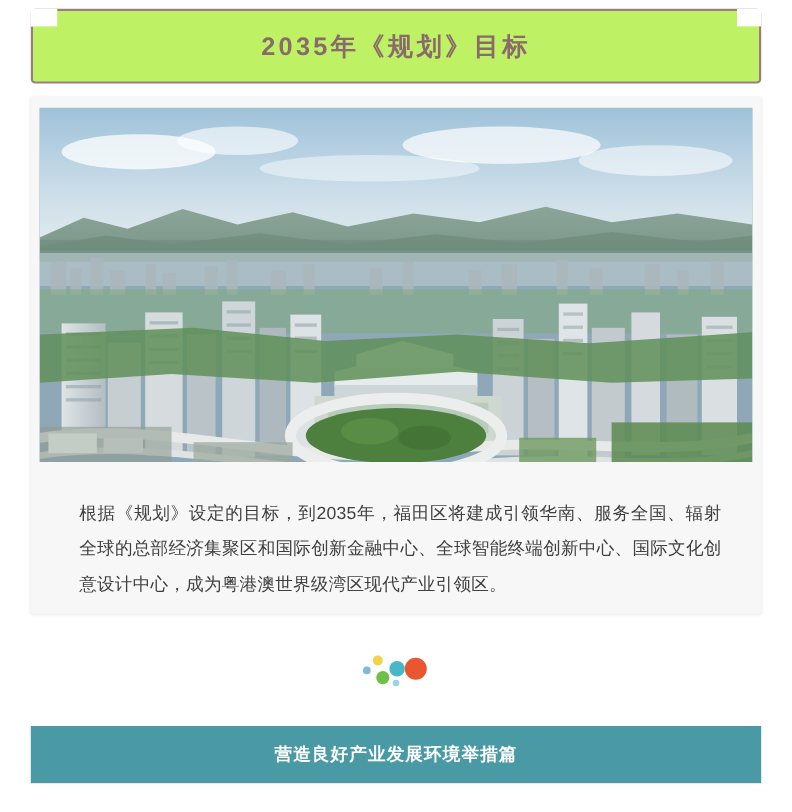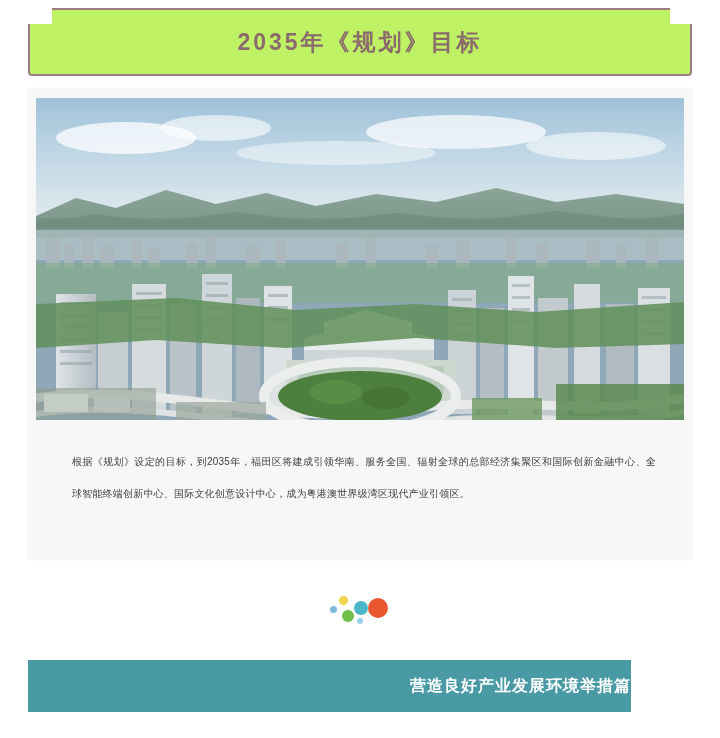--- a/index.html
+++ b/index.html
@@ -73,21 +73,21 @@
     overflow: hidden;
     background: #8fa8b8;
   }
   .photo svg { display: block; }
 
   .paragraph {
     position: absolute;
     left: 44px;
     top: 348px;
     width: 584px;
-    font-size: 10px;
+    font-size: 16px;
     line-height: 32px;
     color: #3f3f3f;
     text-align: justify;
     letter-spacing: 0.2px;
   }
 
   
   .divider {
     position: absolute;
     left: 0;
@@ -109,26 +109,26 @@
   .d3 { left: 18px; top: 18px; width: 12px; height: 12px; background: #6fc04a; }
   .d4 { left: 30px; top: 9px;  width: 14px; height: 14px; background: #4ab7c9; }
   .d5 { left: 44px; top: 6px;  width: 20px; height: 20px; background: #e8572f; }
   .d6 { left: 33px; top: 26px; width: 6px;  height: 6px;  background: #9ad0e8; }
 
   
   .bottom-bar {
     position: absolute;
     left: 28px;
     top: 660px;
-    width: 603px;
+    width: 664px;
     height: 52px;
     background: #4a9aa5;
     display: flex;
     align-items: center;
-    justify-content: flex-end;
+    justify-content: center;
   }
   .bottom-bar-text {
     color: #ffffff;
     font-size: 16px;
     letter-spacing: 1px;
     font-weight: bold;
   }
 </style>
 </head>
 <body>

